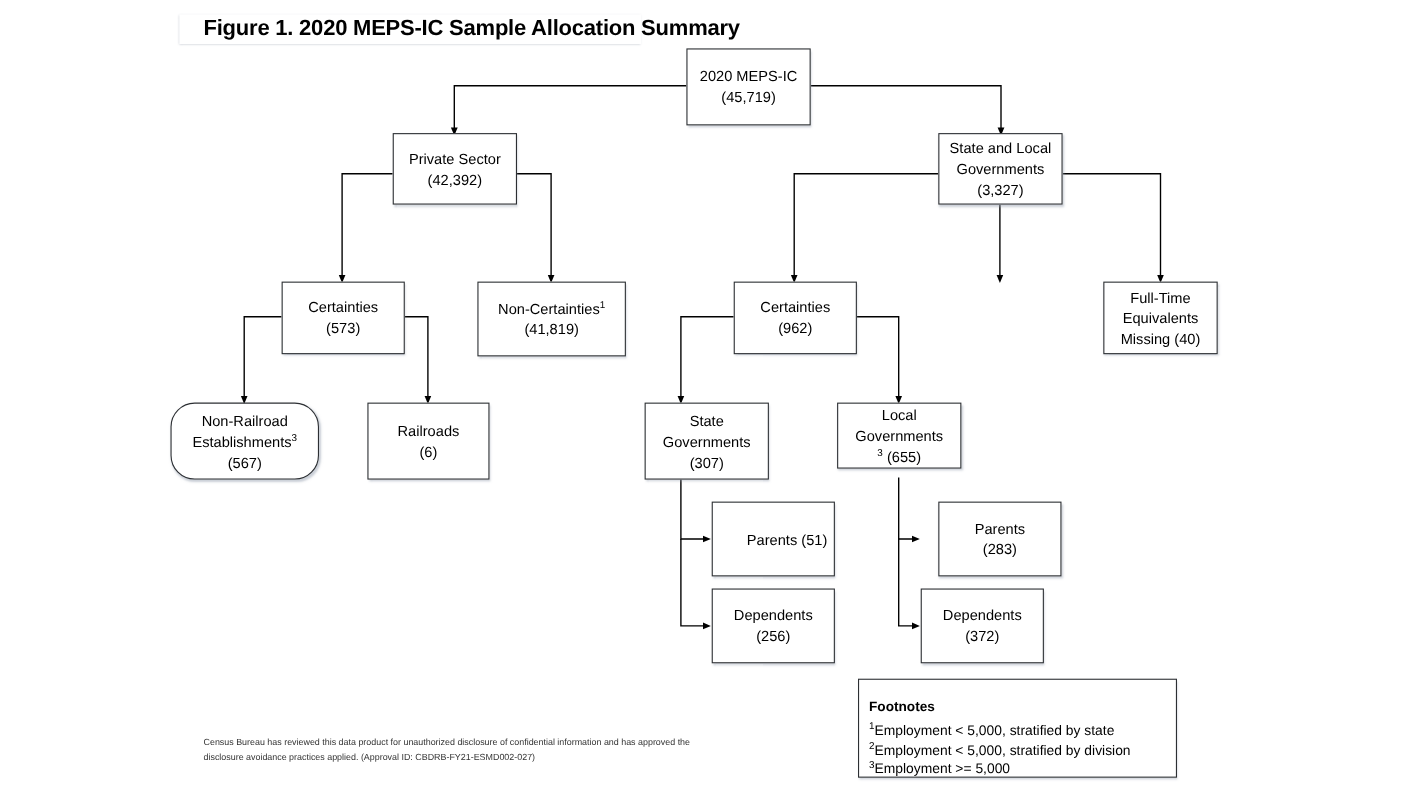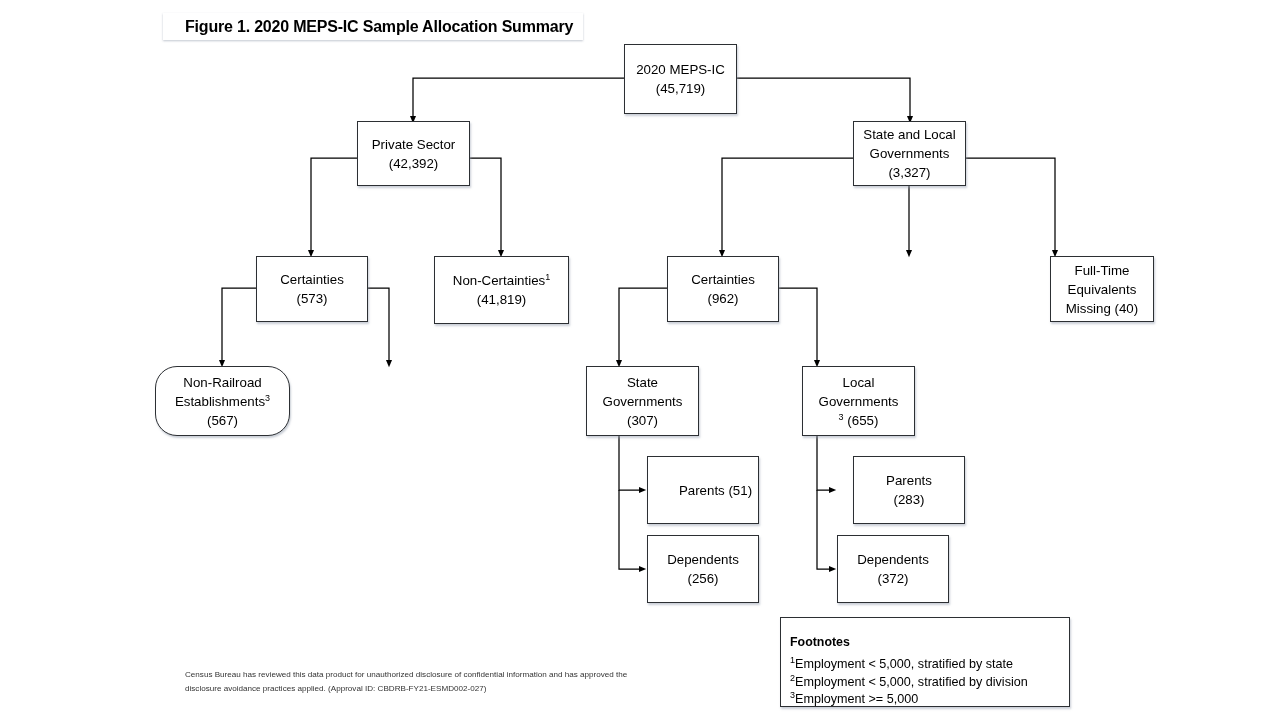--- a/index.html
+++ b/index.html
@@ -12,21 +12,21 @@
   #canvas{position:absolute;left:0;top:0;width:1280px;height:720px;}
   #wires{position:absolute;left:0;top:0;width:1280px;height:720px;pointer-events:none;}
 
   .title-box{
     position:absolute;left:163px;top:13px;width:420px;height:27px;
     background:#ffffff;
     box-shadow:0 1px 2px rgba(120,130,150,.45);
     display:flex;align-items:center;
   }
   .title-text{
-    font-size:16px;font-weight:bold;letter-spacing:-0.2px;
+    font-size:20px;font-weight:bold;letter-spacing:-0.2px;
     padding-left:22px;white-space:nowrap;
   }
 
   .node{
     position:absolute;background:#ffffff;
     border:1.3px solid #2c2f33;
     box-shadow:1px 2px 2px rgba(150,160,175,.5);
     display:flex;align-items:center;justify-content:center;
     text-align:center;
     font-size:13.3px;line-height:19px;
@@ -138,46 +138,52 @@
   </div>
 
   <div class="node" style="left:155px;top:366px;width:135px;height:70px;border-radius:22px;">
     <div>
       <span class="ln">Non-Railroad</span>
       <span class="ln"><span>Establishments</span><sup>3</sup></span>
       <span class="ln">(567)</span>
     </div>
   </div>
 
+  <div class="node" style="left:334px;top:366px;width:111px;height:70px;">
+    <div>
+      <span class="ln">Railroads</span>
+      <span class="ln">(6)</span>
+    </div>
+  </div>
 
   <div class="node" style="left:667px;top:256px;width:112px;height:66px;">
     <div>
       <span class="ln">Certainties</span>
       <span class="ln">(962)</span>
     </div>
   </div>
 
 
-  <div class="node" style="left:1003px;top:256px;width:104px;height:66px;margin-left:47px;">
+  <div class="node" style="left:1003px;top:256px;width:104px;height:66px;">
     <div>
       <span class="ln">Full-Time</span>
       <span class="ln">Equivalents</span>
       <span class="ln">Missing (40)</span>
     </div>
   </div>
 
   <div class="node" style="left:563px;top:366px;width:113px;height:70px;margin-left:23px;">
     <div>
       <span class="ln">State</span>
       <span class="ln">Governments</span>
       <span class="ln">(307)</span>
     </div>
   </div>
 
-  <div class="node" style="left:802px;top:366px;width:113px;height:70px;">
+  <div class="node" style="left:761px;top:366px;width:113px;height:60px;">
     <div>
       <span class="ln">Local</span>
       <span class="ln">Governments</span>
       <span class="ln"><span class="sup-pre">3</span> <span>(655)</span></span>
     </div>
   </div>
 
   <div class="node" style="left:647px;top:456px;width:112px;height:68px;padding-left:28px;">
     <div>
       <span class="ln">Parents (51)</span>

